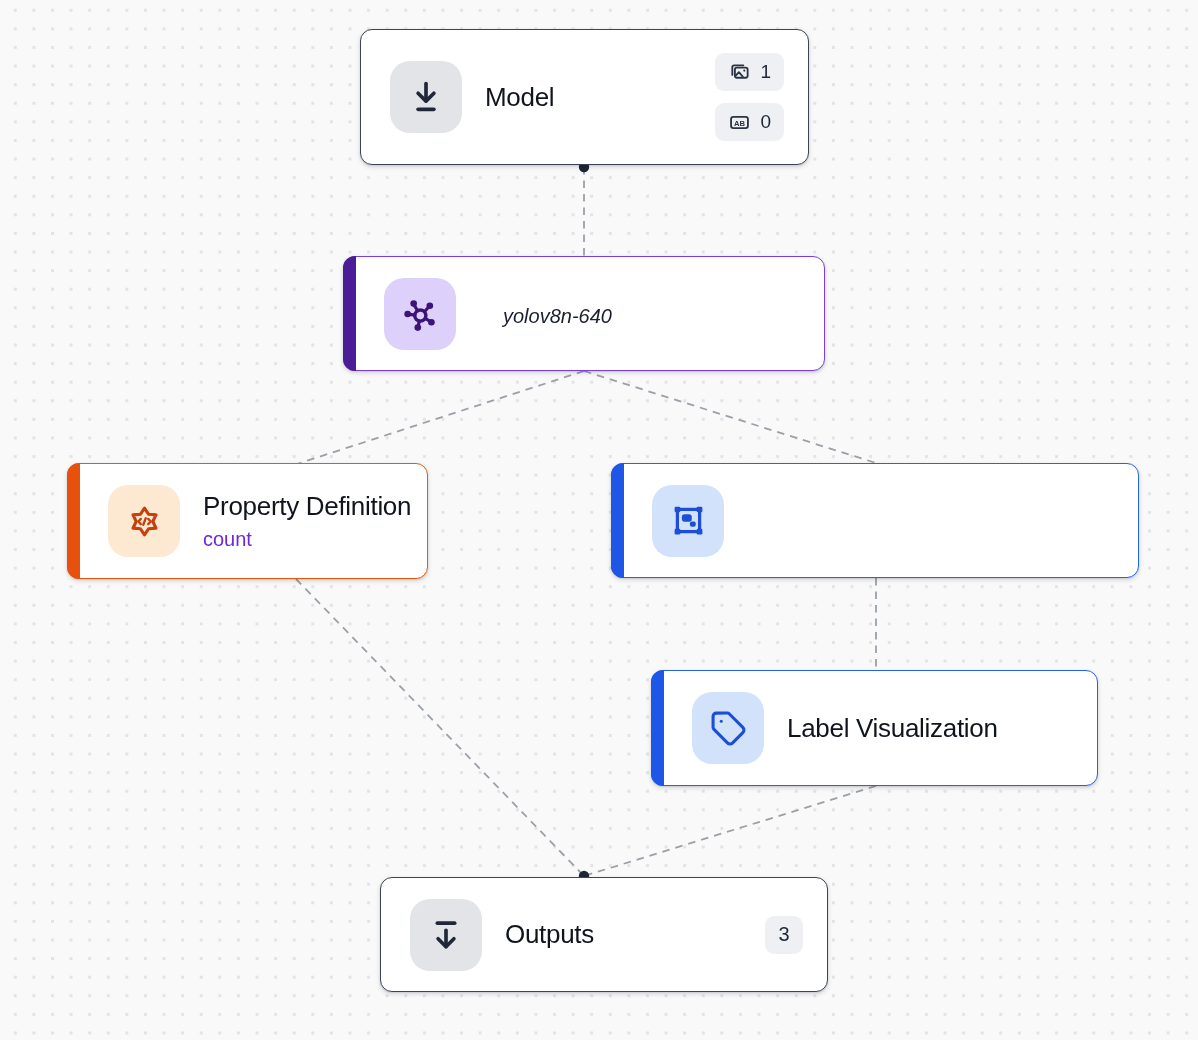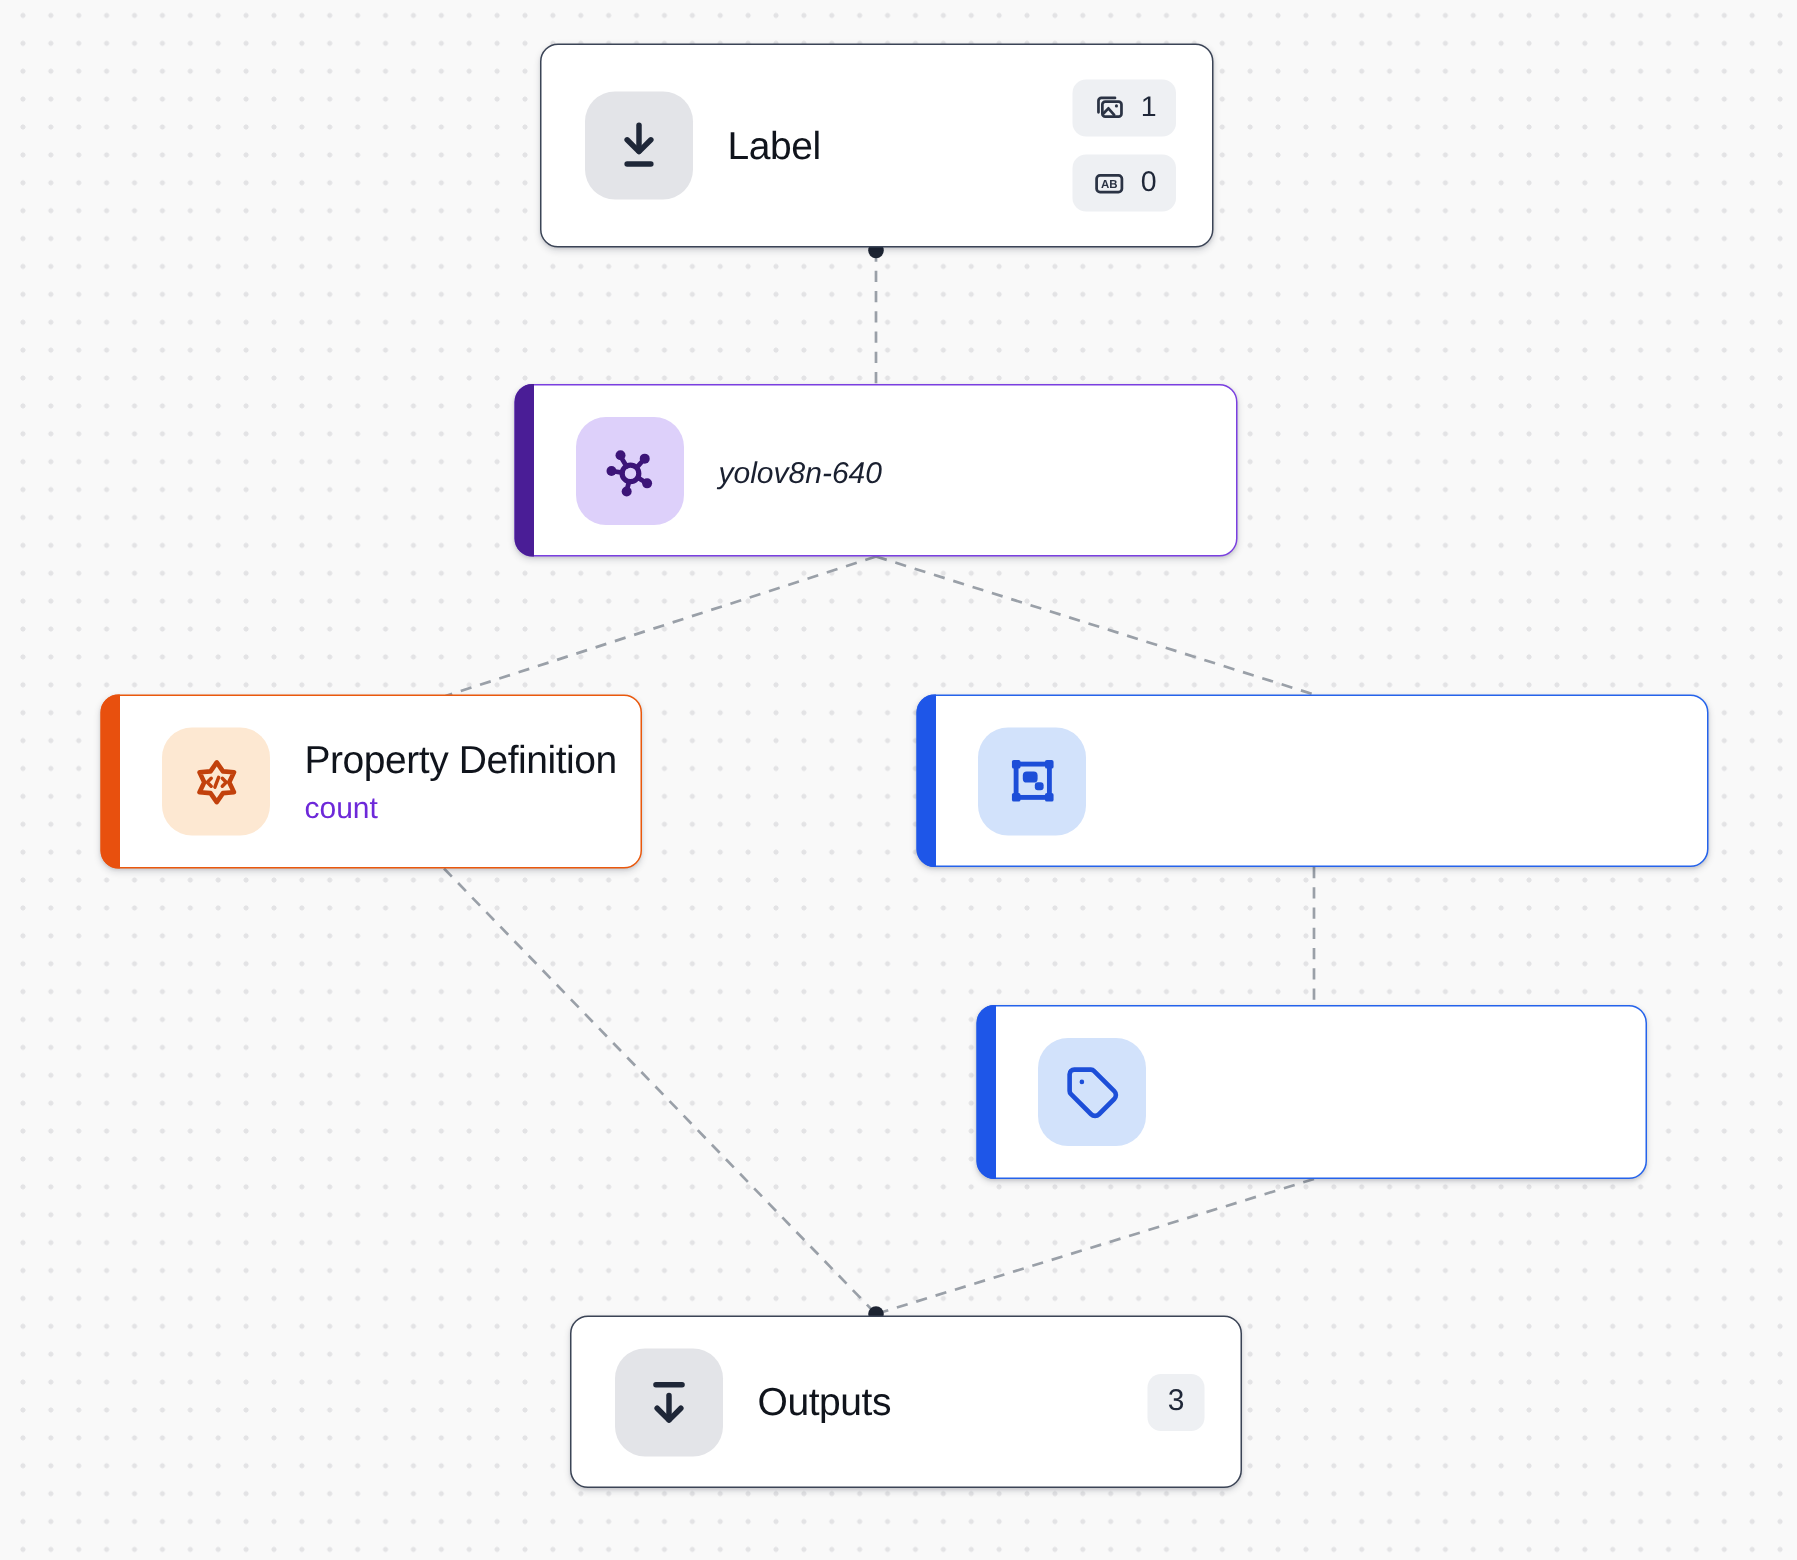--- a/index.html
+++ b/index.html
@@ -30,21 +30,21 @@
     width:72px;height:72px;border-radius:20px;flex:0 0 auto;
     display:flex;align-items:center;justify-content:center;margin-right:23px;
   }
   .tile.gray{background:#e3e4e8;}
   .tile.lavender{background:#ddd0fa;}
   .tile.peach{background:#fde8d2;}
   .tile.lightblue{background:#d2e2fb;}
   .titles{display:flex;flex-direction:column;justify-content:center;min-width:0;}
   .title{font-size:26px;font-weight:500;color:#10141c;letter-spacing:-0.3px;white-space:nowrap;}
   .subtitle{font-size:20px;margin-top:6px;white-space:nowrap;}
-  .subtitle.model-id{font-style:italic;color:#1a2030;}
+  .subtitle.model-id{font-style:italic;color:#1a2030;margin-left:24px;}
   .subtitle.muted{color:#6d28d9;}
   .badge-col{margin-left:auto;display:flex;flex-direction:column;gap:12px;align-items:flex-end;}
   .badge{
     height:38px;background:#eef0f3;border-radius:9px;display:flex;align-items:center;
     gap:9px;padding:0 13px;font-size:19px;color:#1f2738;box-sizing:border-box;
   }
   .badge .bicon{display:flex;align-items:flex-start;}
   .count-badge{
     margin-left:auto;width:38px;height:38px;background:#eef0f3;border-radius:9px;
     display:flex;align-items:center;justify-content:center;font-size:20px;color:#1f2738;
@@ -69,21 +69,21 @@
 
 <div class="node neutral" style="left:360px;top:29px;width:449px;height:136px">
   <div class="tile gray">
     <svg width="38" height="38" viewBox="0 0 24 24" fill="none" stroke="#1f2738" stroke-width="2.3" stroke-linecap="round" stroke-linejoin="round">
       <path d="M12 3.5v10.8"></path>
       <path d="M7 9.6l5 5 5-5"></path>
       <path d="M7 19.8h10"></path>
     </svg>
   </div>
   <div class="titles">
-    <div class="title">Label</div>
+    <div class="title">Model</div>
   </div>
   <div class="badge-col">
     <div class="badge">
       <span class="bicon">
         <svg width="23" height="23" viewBox="0 0 24 24" fill="none" stroke="#2b3344" stroke-width="1.9" stroke-linecap="round" stroke-linejoin="round">
           <path d="M4.5 14.5v-8a2 2 0 0 1 2-2h9.5"></path>
           <rect x="7.2" y="7" width="13.3" height="10.5" rx="2"></rect>
           <circle cx="17" cy="10" r="1.1" fill="#2b3344" stroke="none"></circle>
           <path d="M7.8 15.5l3.6-3.8 4 4.5"></path>
         </svg>
@@ -162,20 +162,23 @@
 </div>
 
 <div class="node accented blue" style="left:651px;top:670px;width:447px;height:116px">
   <div class="accent-bar"></div>
   <div class="tile lightblue">
     <svg width="37" height="37" viewBox="0 0 24 24" fill="none" stroke="#1d4ed8" stroke-width="2" stroke-linecap="round" stroke-linejoin="round">
       <path d="M12.6 2.6a2 2 0 0 0-1.4-.6H4a2 2 0 0 0-2 2v7.2a2 2 0 0 0 .6 1.4l8.7 8.7a2.4 2.4 0 0 0 3.4 0l6.6-6.6a2.4 2.4 0 0 0 0-3.4z"></path>
       <circle cx="7.3" cy="7.3" r="1" fill="#1d4ed8" stroke="none"></circle>
     </svg>
   </div>
+  <div class="titles">
+    <div class="title">Label Visualization</div>
+  </div>
 </div>
 
 <div class="node neutral" style="left:380px;top:877px;width:448px;height:115px">
   <div class="tile gray">
     <svg width="38" height="38" viewBox="0 0 24 24" fill="none" stroke="#1f2738" stroke-width="2.3" stroke-linecap="round" stroke-linejoin="round">
       <path d="M6.5 4.5h11"></path>
       <path d="M12 9v10.3"></path>
       <path d="M7 14.4l5 5 5-5"></path>
     </svg>
   </div>

